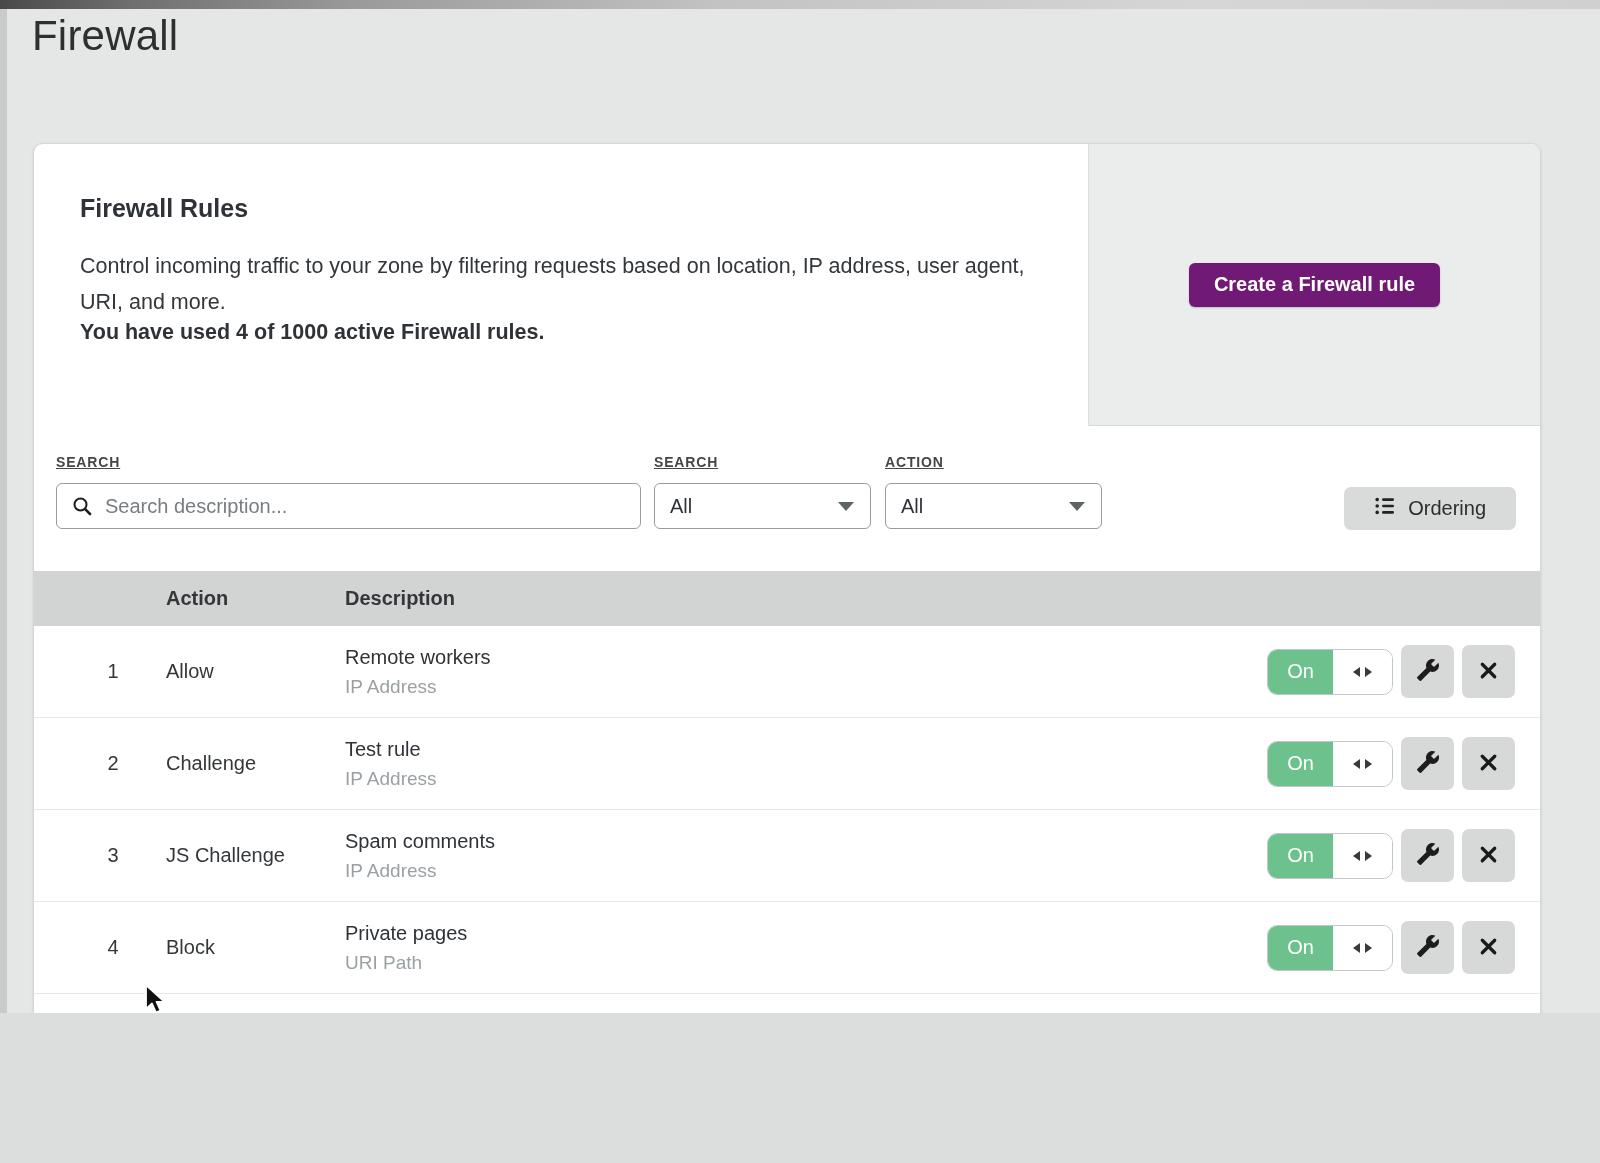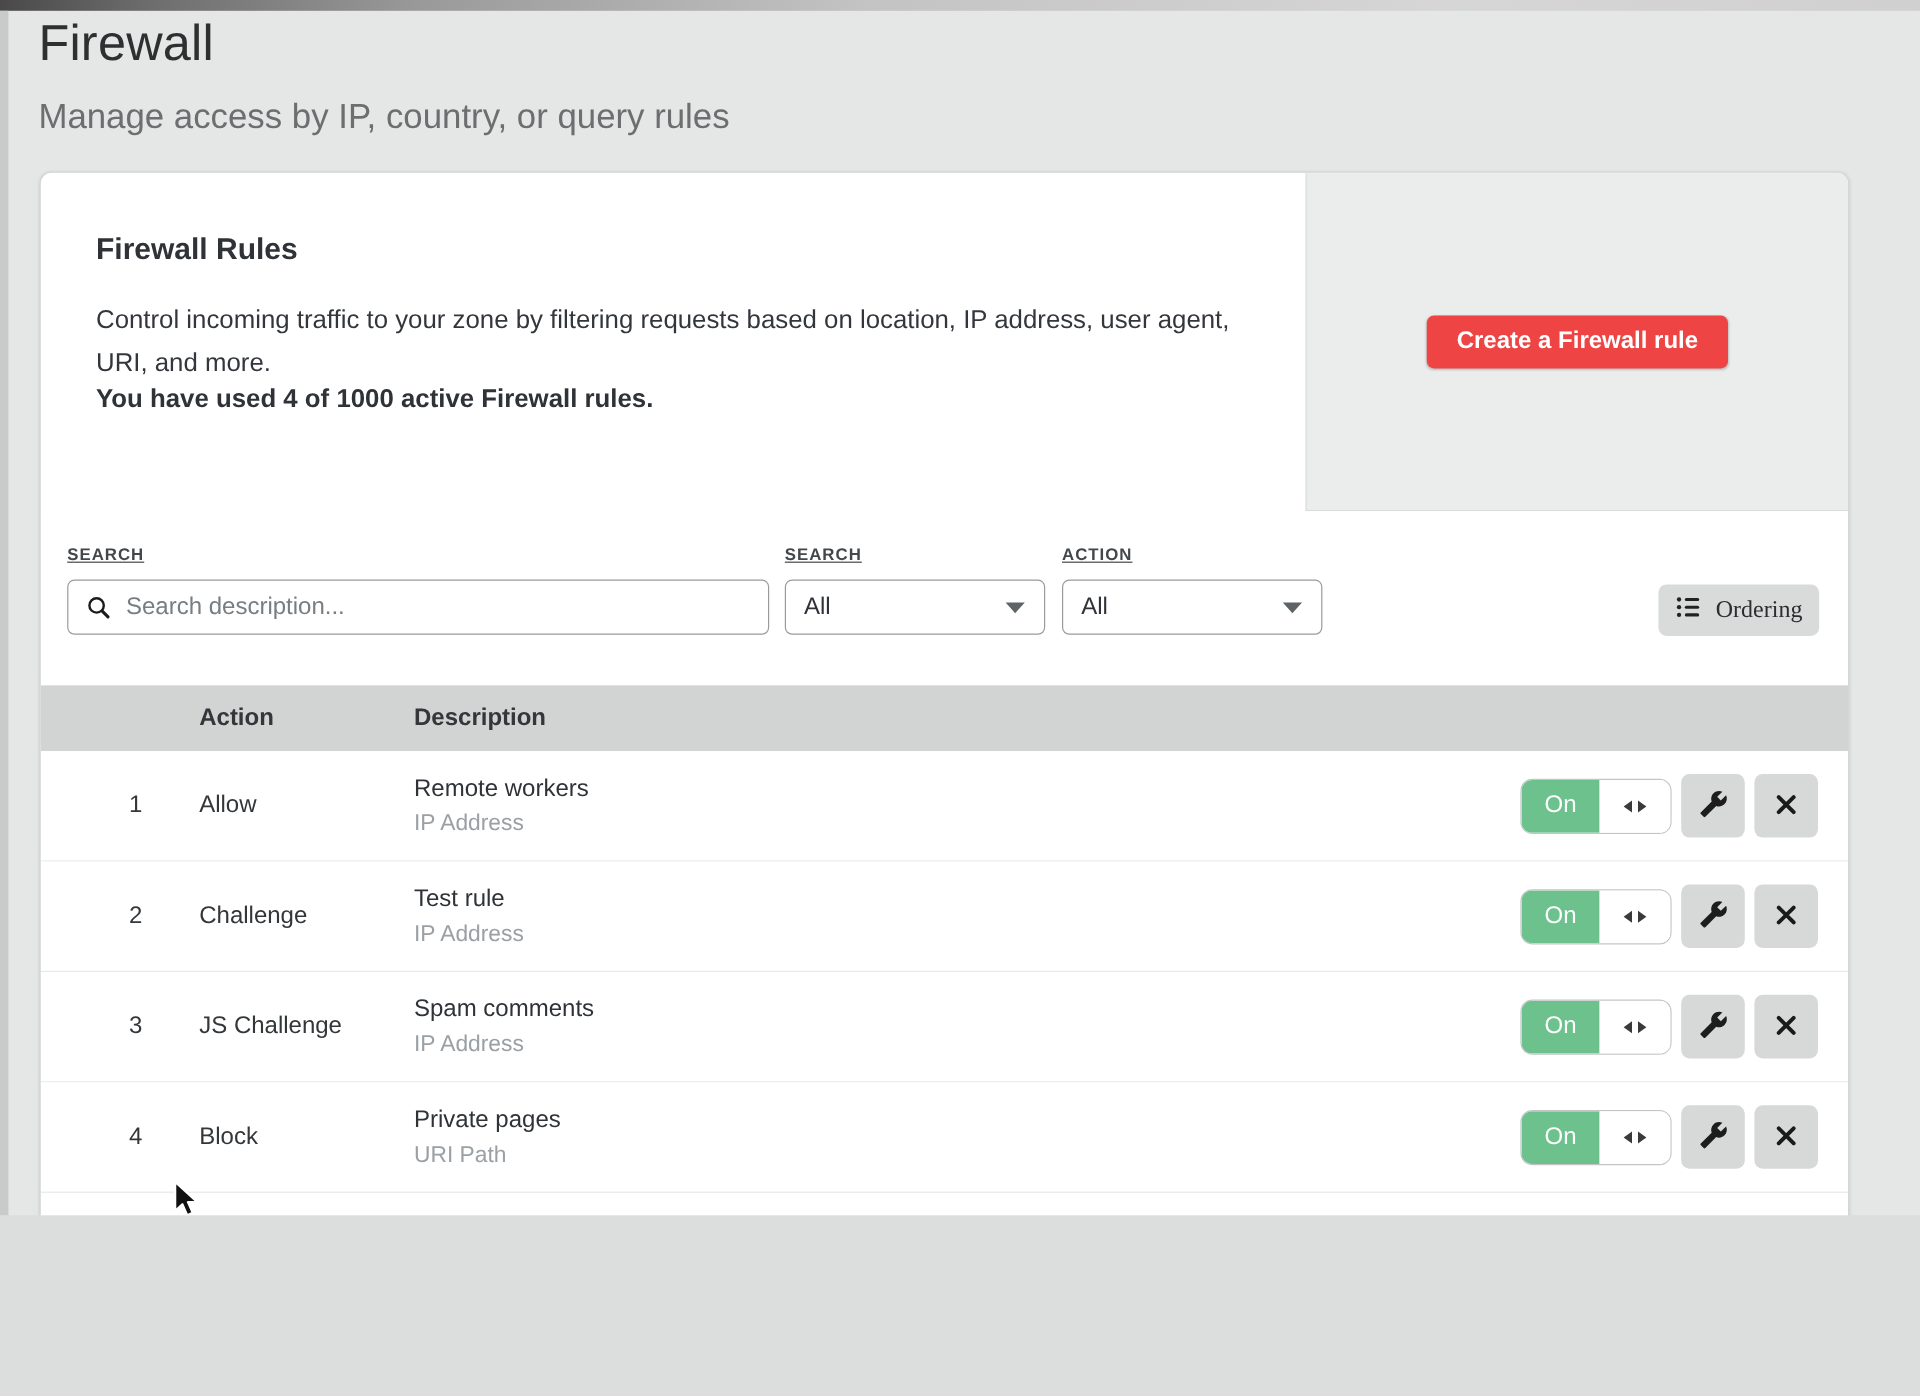--- a/index.html
+++ b/index.html
@@ -20,43 +20,43 @@
     border:1px solid #d5d6d6; border-radius:10px; box-shadow:0 1px 3px rgba(0,0,0,.10); overflow:hidden; }
 
   
   .info-section { display:flex; height:282px; }
   .info-left { flex:1; padding:50px 40px 0 46px; }
   .info-heading { font-size:25px; font-weight:700; color:#2f3337; margin-bottom:25px; }
   .info-desc { font-size:21.5px; line-height:36px; color:#33373c; max-width:945px; }
   .usage-note { font-size:21.5px; font-weight:700; color:#2f3337; }
   .info-panel { width:452px; background:#ebecec; border-left:1px solid #dcdddd; border-bottom:1px solid #d9dada;
     display:flex; align-items:center; justify-content:center; }
-  .create-btn { background:#ef4444; color:#fff; border:none; border-radius:6px; height:44px; padding:0 25px;
+  .create-btn { background:#701a75; color:#fff; border:none; border-radius:6px; height:44px; padding:0 25px;
     font-size:20px; font-weight:700; font-family:inherit; cursor:pointer; box-shadow:0 1px 2px rgba(0,0,0,.2); }
 
   
   .filter-section { position:relative; height:145px; background:#fff; }
   .filter-group { position:absolute; top:28px; }
   .fg-search { left:22px; }
   .fg-status { left:620px; }
   .fg-action { left:851px; }
   .filter-label { display:block; font-size:14px; font-weight:700; letter-spacing:.06em; color:#43474a; margin-bottom:13px;text-decoration:underline; }
   .search-box { position:relative; width:585px; }
   .search-box input { width:100%; height:46px; border:1px solid #989c9e; border-radius:6px;
     padding:0 14px 0 48px; font-size:20px; color:#3a3e42; font-family:inherit; background:#fff; outline:none; }
   .search-box input::placeholder { color:#787d81; opacity:1; }
   .search-icon { position:absolute; left:15px; top:12px; pointer-events:none; }
   .select { width:217px; height:46px; border:1px solid #989c9e; border-radius:6px; background:#fff;
     display:flex; align-items:center; justify-content:space-between; padding:0 16px 0 15px;
     font-size:20px; color:#2f3337; cursor:pointer; }
   .caret-down { width:0; height:0; border-left:8px solid transparent; border-right:8px solid transparent;
     border-top:9px solid #5e6366; }
-  .ordering-btn { position:absolute; right:24px; top:61px; height:43px; padding:0 14px; background:#d9dada;
+  .ordering-btn { position:absolute; right:24px; top:61px; height:43px; padding:0 30px; background:#d9dada;
     border:none; border-radius:7px; display:flex; align-items:center; gap:12px; font-size:20px; color:#2b2e30;
-    font-family:Liberation Serif, serif; cursor:pointer; }
+    font-family:Liberation Sans, sans-serif; cursor:pointer; }
 
   
   .thead { display:grid; grid-template-columns:132px 179px 1fr; align-items:center; height:55px;
     background:#d2d3d3; font-size:20px; font-weight:700; color:#33373a; }
   .trow { display:grid; grid-template-columns:132px 179px 1fr auto; align-items:center; height:92px;
     background:#fff; border-bottom:1px solid #e7e8e8; }
   .col-num { text-align:center; padding-left:26px; font-size:20px; color:#33373a; }
   .col-action { font-size:20px; color:#33373a; }
   .desc-title { font-size:20px; color:#2f3337; margin-bottom:7px; }
   .desc-sub { font-size:19px; color:#9aa0a4; }
@@ -87,21 +87,20 @@
 </style>
 </head>
 <body>
 
 <div class="screen">
   <div class="artifact-top"></div>
   <div class="artifact-left"></div>
 
   <div class="page-header">
     <h1>Firewall</h1>
-    <div class="page-subtitle">Manage access by IP, country, or query rules</div>
   </div>
 
   <div class="card">
 
     <div class="info-section">
       <div class="info-left">
         <div class="info-heading">Firewall Rules</div>
         <p class="info-desc">Control incoming traffic to your zone by filtering requests based on location, IP address, user agent, URI, and more.</p>
         <div class="usage-note">You have used 4 of 1000 active Firewall rules.</div>
       </div>

